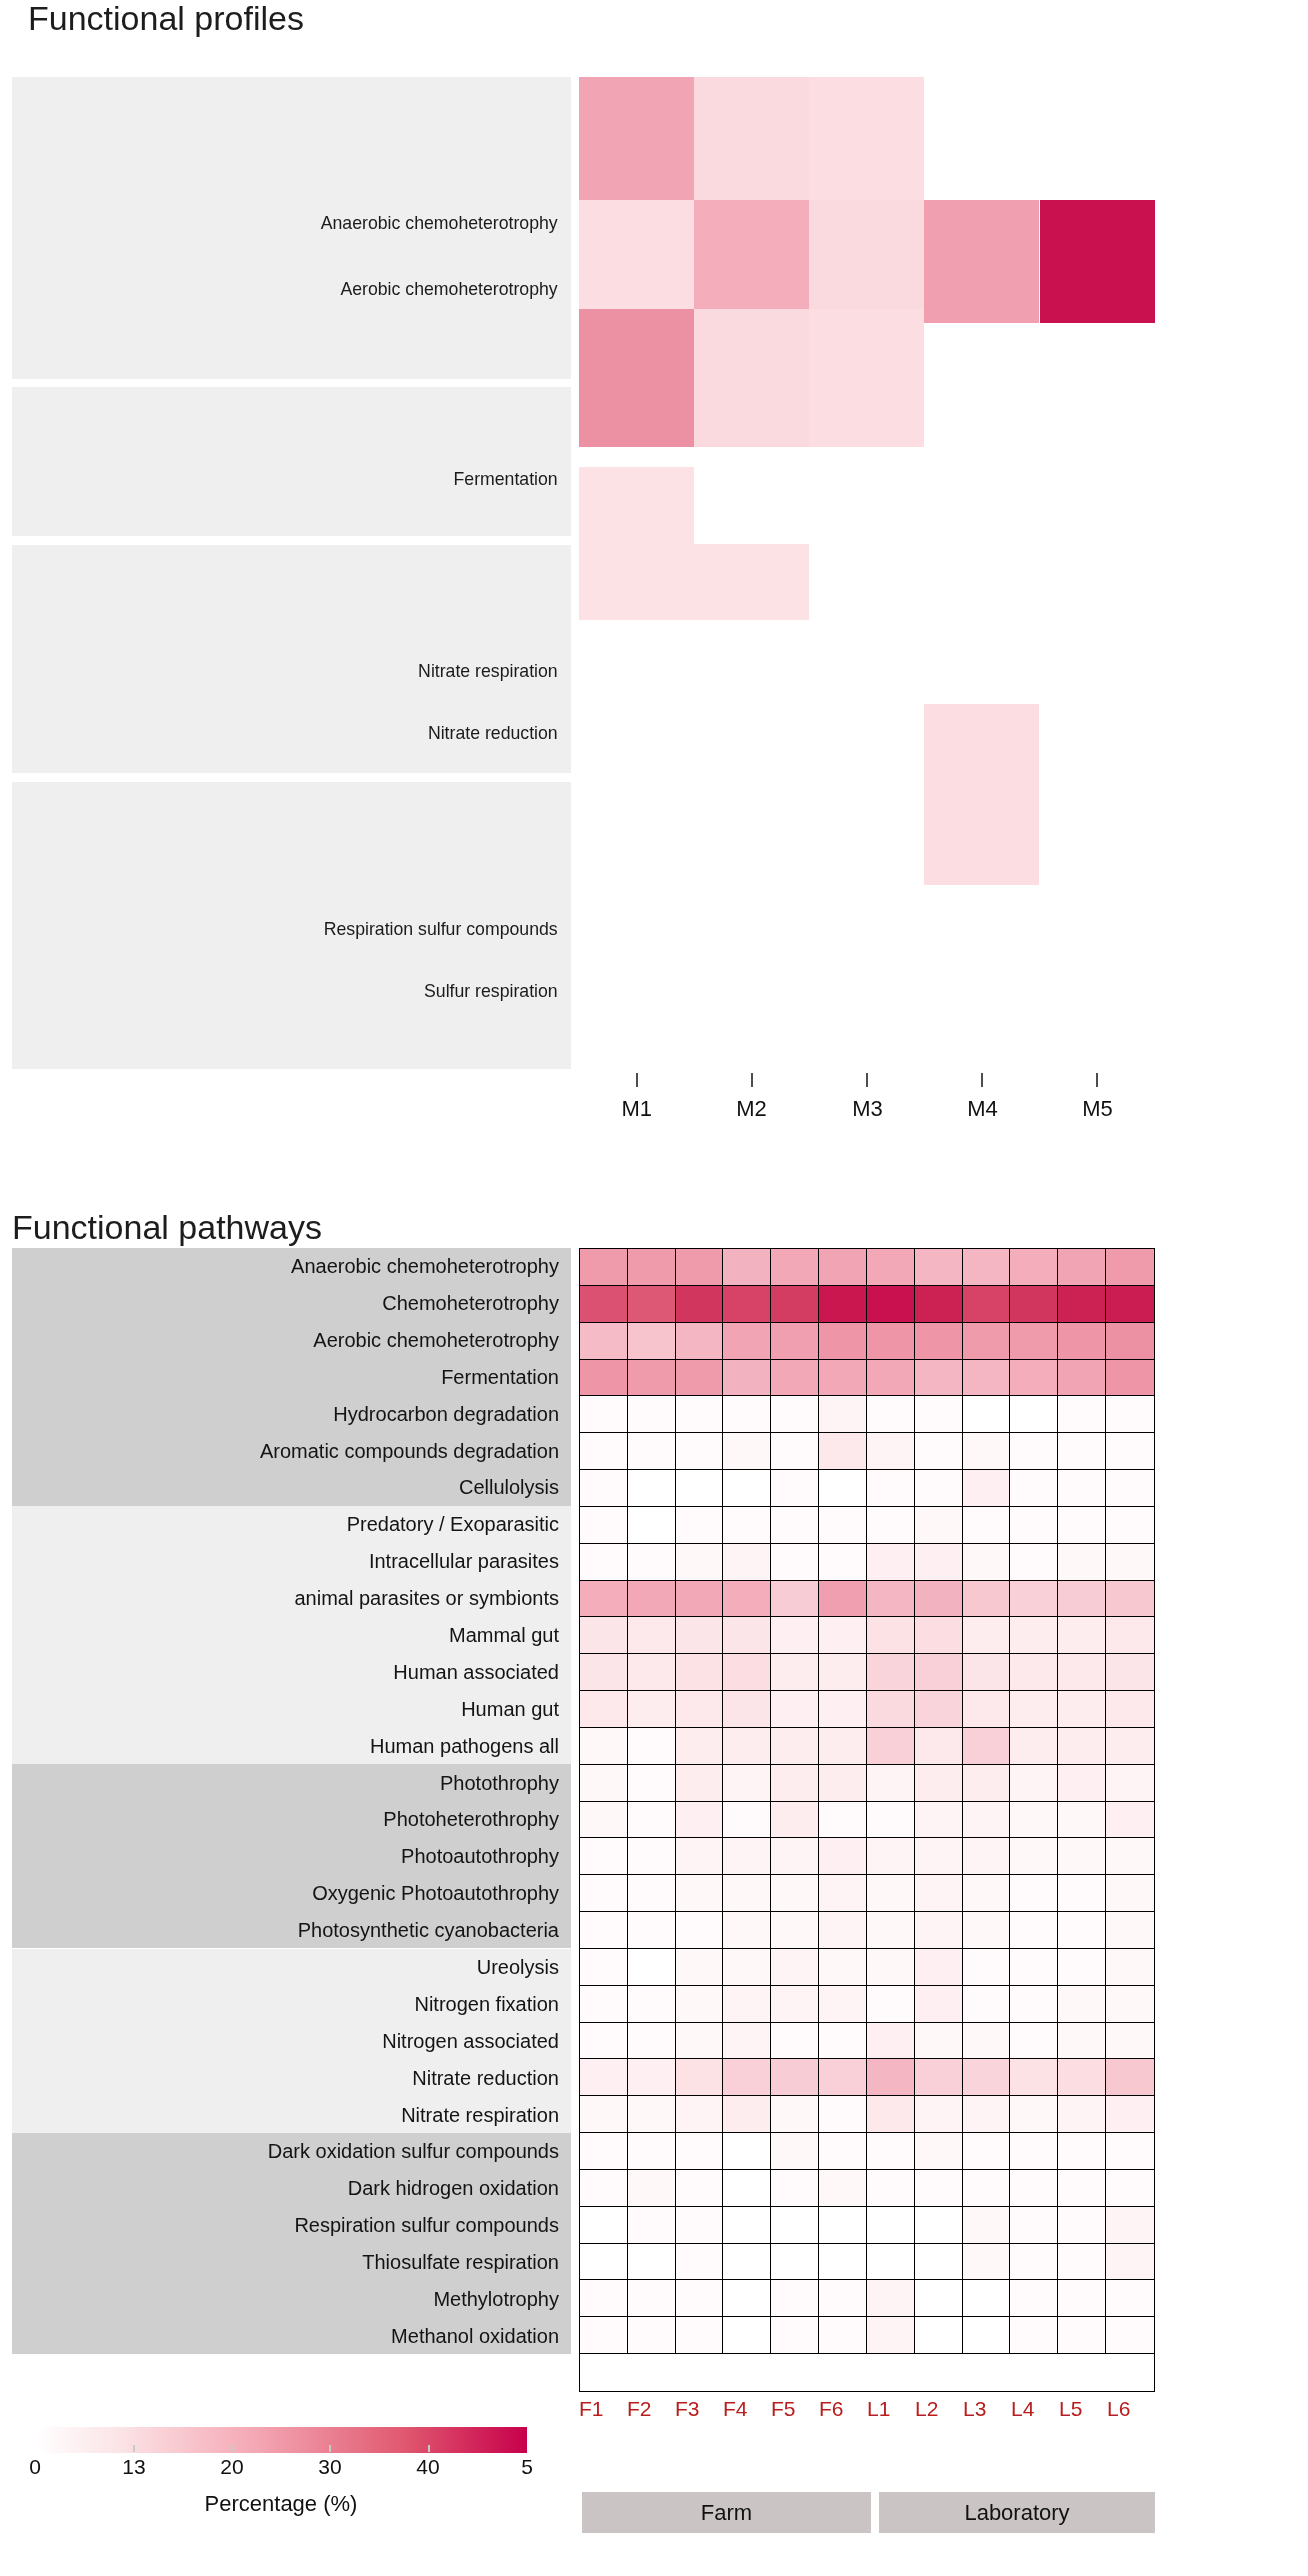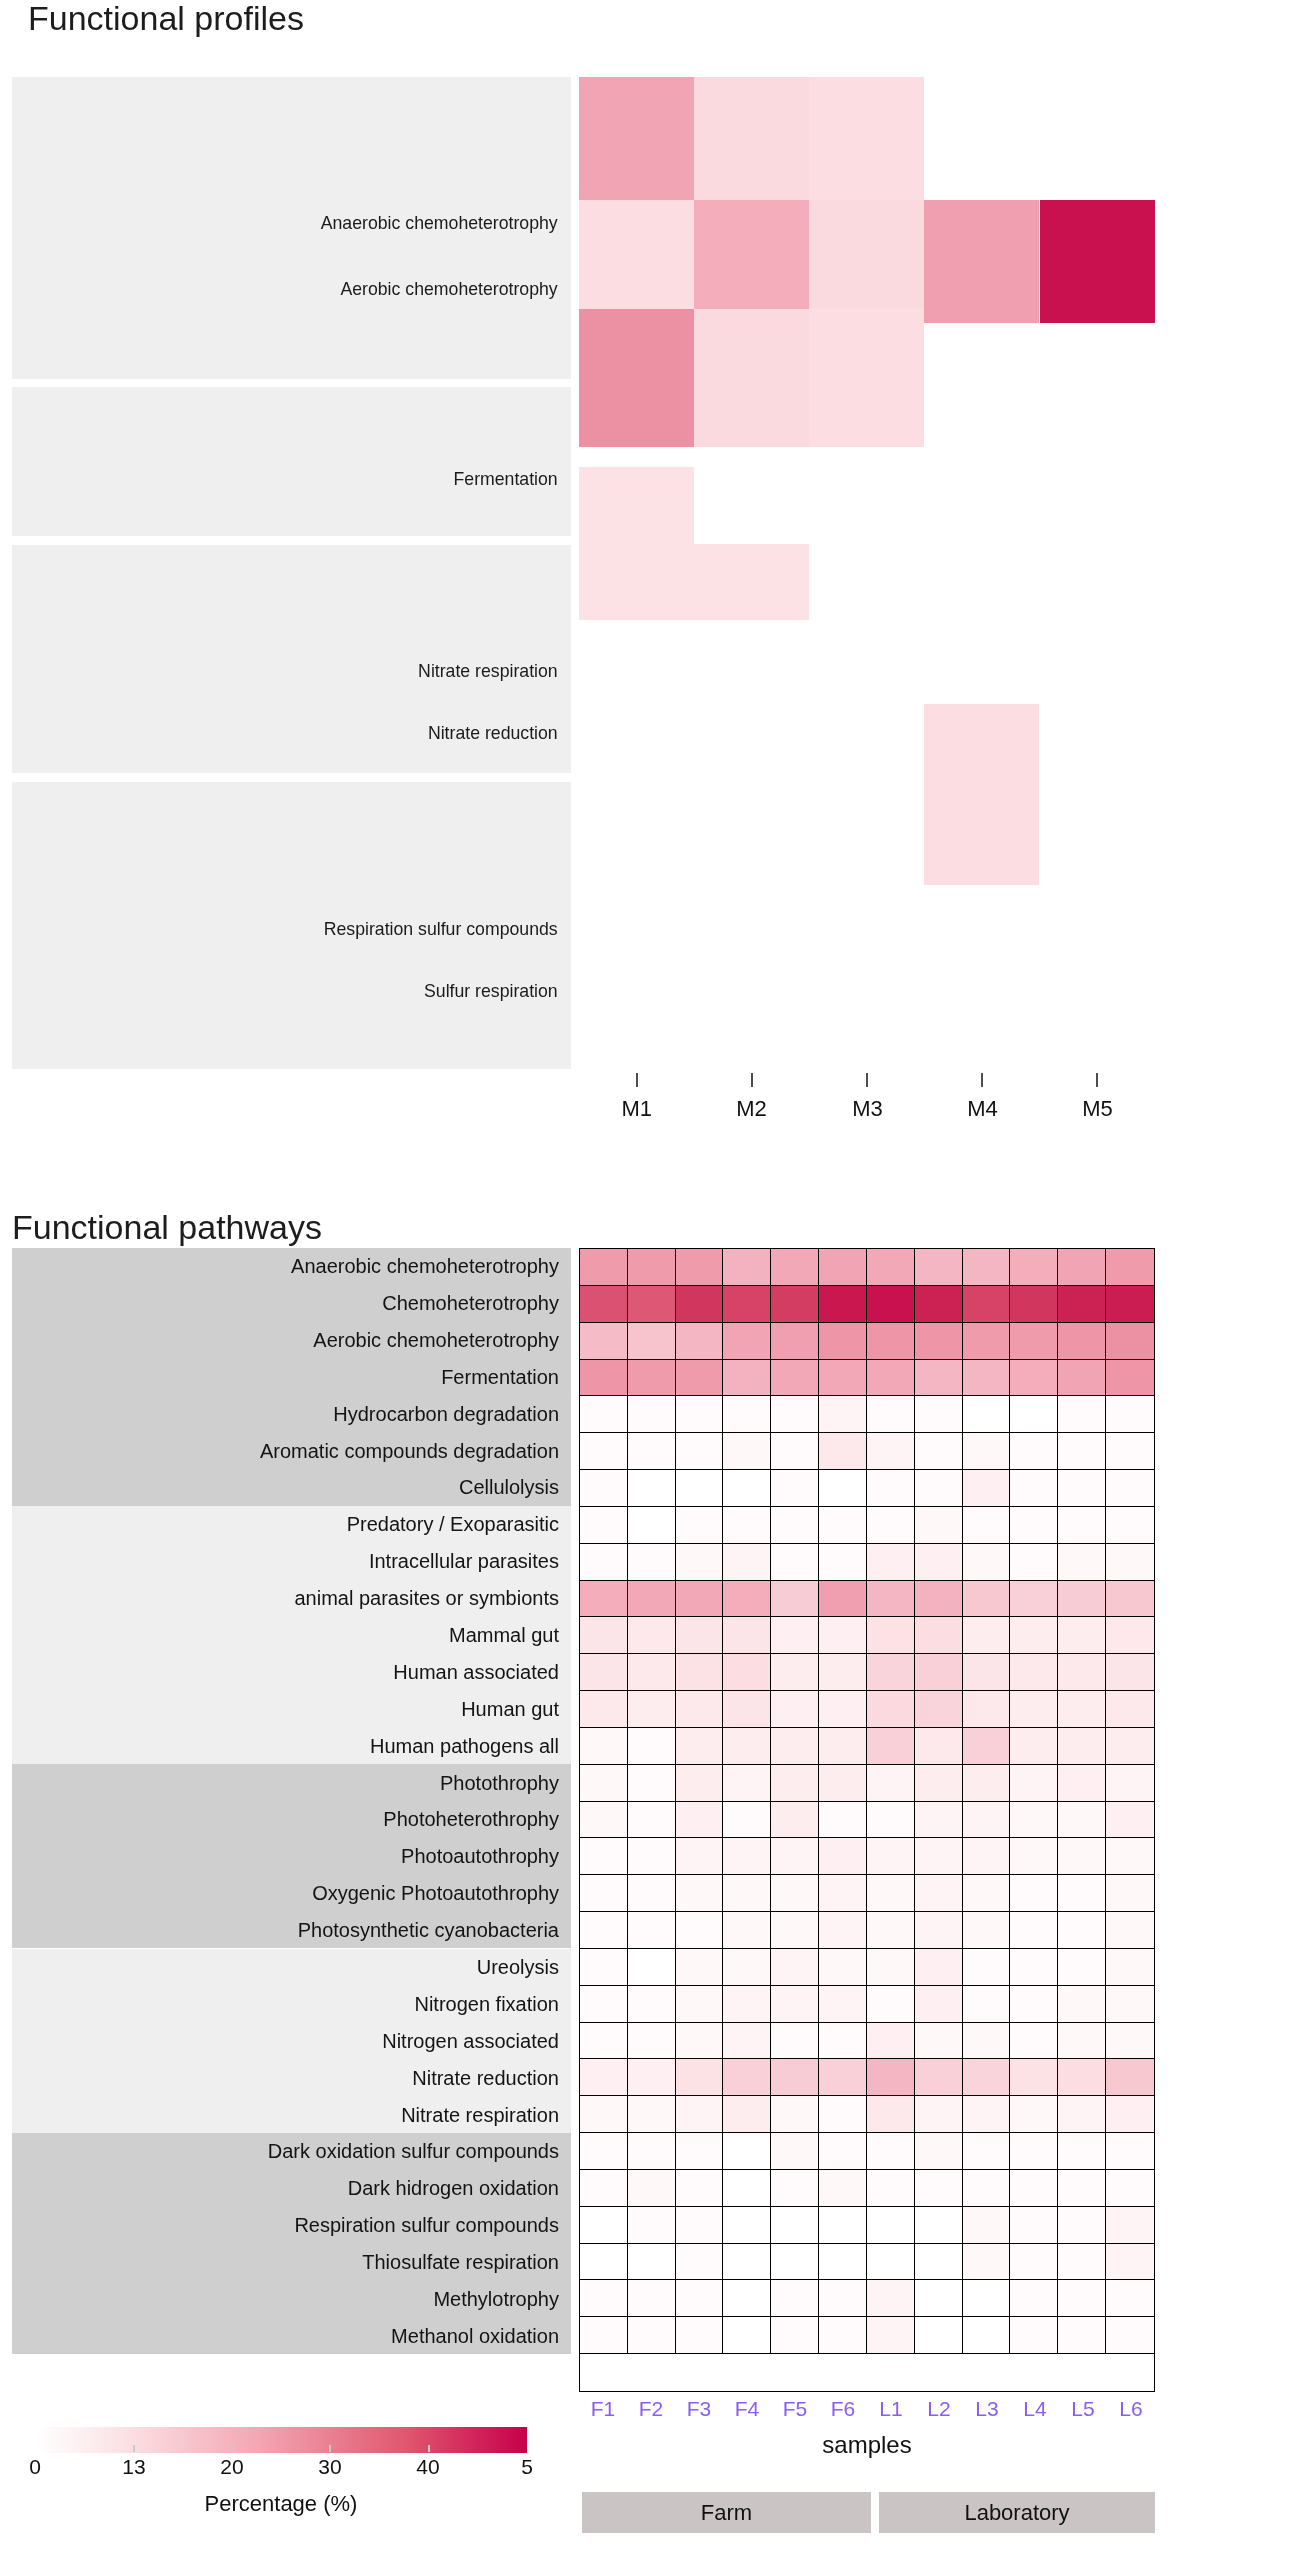--- a/index.html
+++ b/index.html
@@ -58,21 +58,21 @@
   
   #cbar{position:absolute;left:35px;top:2427px;width:492px;height:25.5px;
         background:linear-gradient(to right,#ffffff 0%,#fbe2e5 18%,#f4a7b4 45%,#e0586f 75%,#c7004b 100%);}
   .cbtick{position:absolute;width:1.7px;height:6.6px;background:#c9c9c9;top:2445px;}
   .cbnum{position:absolute;font-size:21px;color:#111;top:2455px;text-align:center;width:66px;}
   #cblabel{position:absolute;top:2491px;left:35px;width:492px;text-align:center;
            font-size:22px;color:#111;}
 
   #xlabels{position:absolute;left:579px;top:2397px;width:576px;
            display:grid;grid-template-columns:repeat(12,1fr);}
-  #xlabels span{font-size:21px;color:#8b5cf6;text-align:center;}
+  #xlabels span{font-size:21px;color:#b91c1c;text-align:left;}
 
   #xaxis-title{position:absolute;left:579px;top:2431px;width:576px;
                text-align:center;font-size:24px;color:#111;}
 
   .grpbar{position:absolute;top:2492px;height:41px;background:#cbc4c4;
           display:flex;align-items:center;justify-content:center;
           font-size:22px;color:#111;}
 </style>
 </head>
 <body>
@@ -554,21 +554,20 @@
       <span>F4</span>
       <span>F5</span>
       <span>F6</span>
       <span>L1</span>
       <span>L2</span>
       <span>L3</span>
       <span>L4</span>
       <span>L5</span>
       <span>L6</span>
     </div>
-  <div id="xaxis-title">samples</div>
 
   <div id="cbar"></div>
   <div id="cbticks">
       <div class="cbnum" style="left: 2.2px;">0</div>
       <div class="cbtick" style="left: 133px;"></div>
       <div class="cbnum" style="left: 101px;">13</div>
       <div class="cbtick" style="left: 231px;"></div>
       <div class="cbnum" style="left: 199px;">20</div>
       <div class="cbtick" style="left: 329px;"></div>
       <div class="cbnum" style="left: 297px;">30</div>

